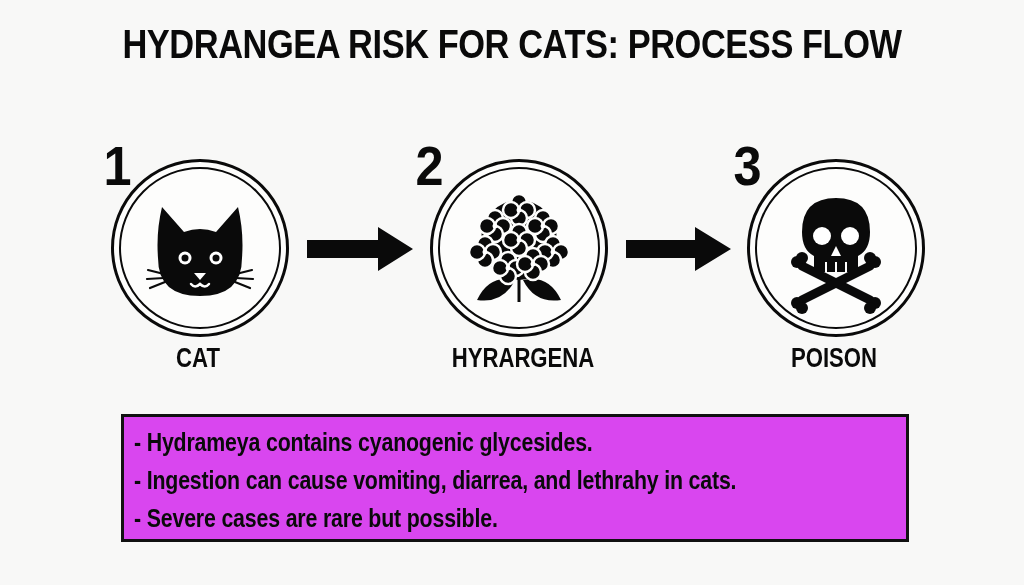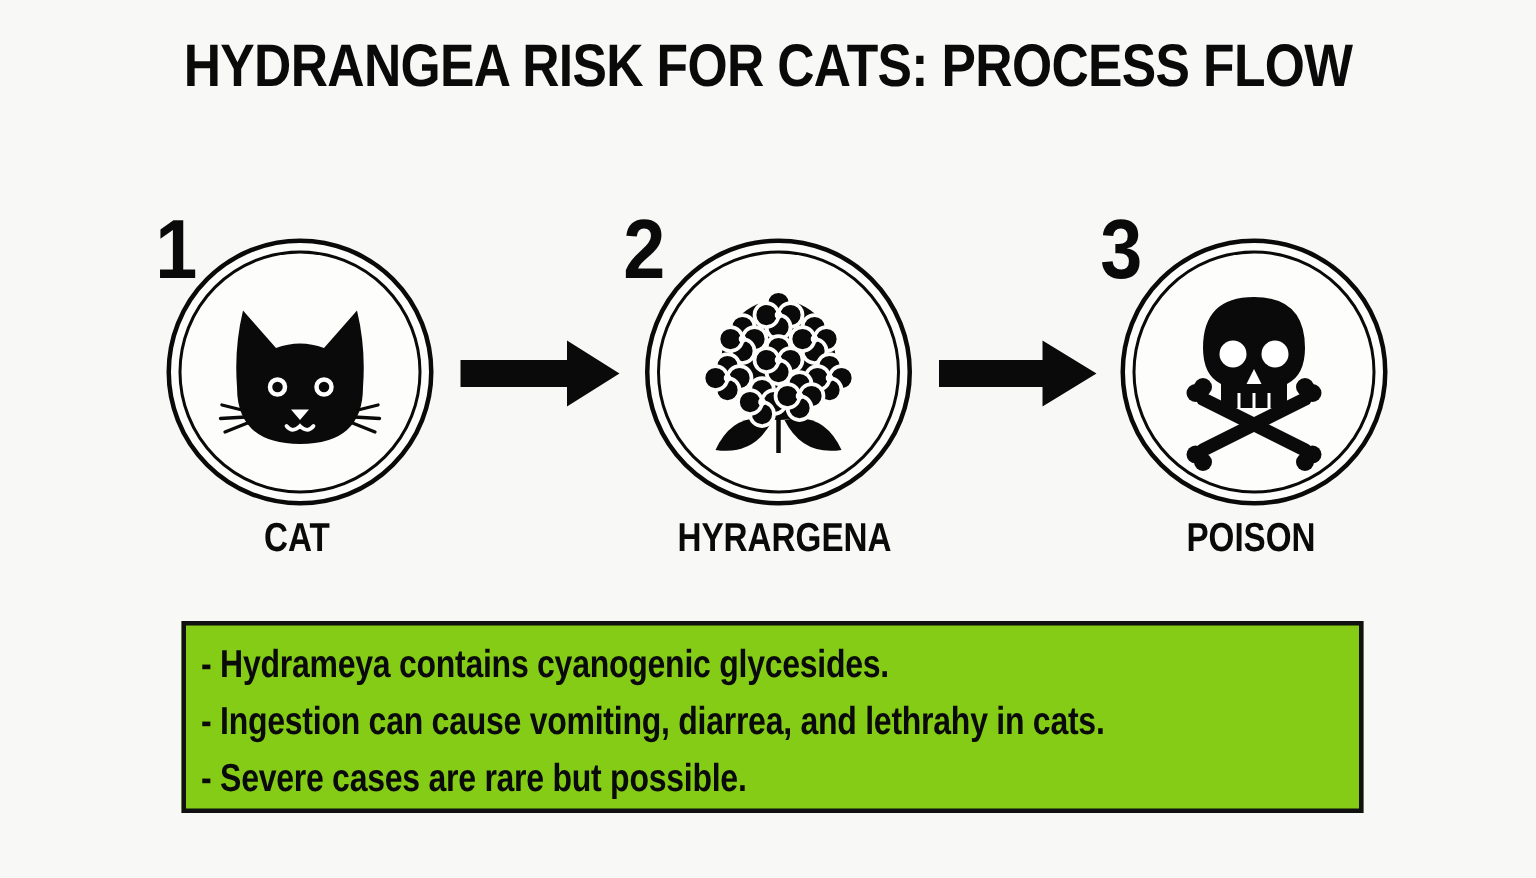--- a/index.html
+++ b/index.html
@@ -32,21 +32,21 @@
   }
   .ring svg { position: absolute; left: 0; top: 0; width: 172px; height: 172px; z-index: 2; }
   .step-label {
     position: absolute; width: 240px; text-align: center;
     font-weight: 700; font-size: 27px;
     transform: scaleX(0.82);
   }
   .arrow { position: absolute; }
   .info-box {
     position: absolute; left: 121px; top: 414px; width: 788px; height: 128px;
-    border: 3px solid #111; background: #84cc16; box-sizing: border-box;
+    border: 3px solid #111; background: #d946ef; box-sizing: border-box;
   }
   .info-line {
     position: absolute; left: 10px; font-weight: 700; font-size: 26px;
     white-space: nowrap; transform: scaleX(0.82); transform-origin: 0 0;
     letter-spacing: -0.2px;
   }
 </style>
 </head>
 <body>
 

